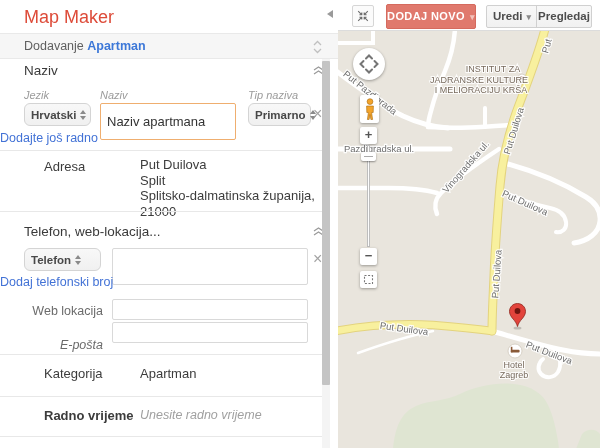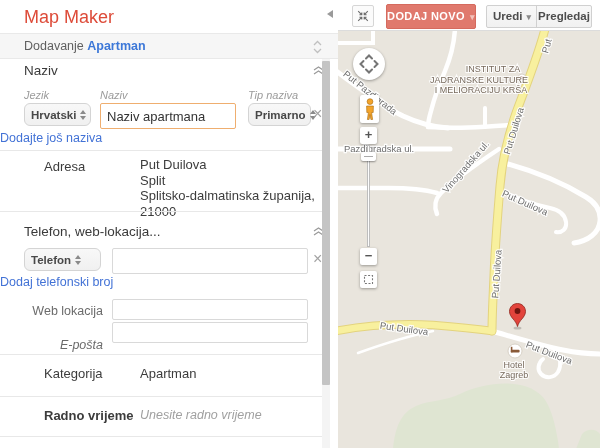--- a/index.html
+++ b/index.html
@@ -22,21 +22,21 @@
   .sect-title { position:absolute; left:24px; font-size:13.5px; color:#3a3a3a; }
   .chev2 { position:absolute; right:14px; }
   .flabel { position:absolute; font-size:11px; color:#9b9b9b;font-style:italic; }
   .gselect { position:absolute; height:23px; background:linear-gradient(#f8f8f8,#f0f0f0);
     border:1px solid #d4d4d4; border-radius:6px; display:flex; align-items:center;
     padding:0 6px; font-size:11.5px; font-weight:bold; color:#484848; cursor:pointer; }
   .updn { display:inline-flex; flex-direction:column; gap:2px; margin-left:4px; }
   .updn i { display:block; width:0; height:0; border-left:3.5px solid transparent; border-right:3.5px solid transparent; }
   .updn i.u { border-bottom:4px solid #8a8a8a; }
   .updn i.d { border-top:4px solid #8a8a8a; }
-  .ginput { position:absolute; height:26px; border:1px solid #d9d9d9; border-radius:2px;
+  .ginput { position:absolute; height:37px; border:1px solid #d9d9d9; border-radius:2px;
     padding:0 6px; font-size:13px; color:#333; font-family:"Liberation Sans",sans-serif; background:#fff; outline:none; }
   .ginput.focused { border-color:#efae6f; }
   .xbtn { position:absolute; font-size:16px; color:#a3a3a3; line-height:14px; cursor:pointer; }
   .blink { position:absolute; font-size:12.5px; color:#4272d6; cursor:pointer; }
   .divider { position:absolute; left:0; width:330px; height:1px; background:#e8e8e8; }
   .rowlabel { position:absolute; left:24px; font-size:13px; color:#3c3c3c;margin-left:20px; }
   .rowvalue { position:absolute; left:140px; font-size:13px; color:#3c3c3c; }
   .addr-lines div { line-height:15.5px; }
   .placeholder { position:absolute; left:140px; font-size:12.5px; color:#a0a0a0; font-style:italic; }
   .rlabel-right { position:absolute; font-size:12.5px; color:#6b6b6b; text-align:right; width:80px; left:23px; }
@@ -123,21 +123,21 @@
     <input class="ginput focused" style="left: 100px; top: 103px; width: 136px;" value="Naziv apartmana">
     <div class="gselect" style="left:248px; top:103px; width:63px;">
       <span>Primarno</span>
       <span class="updn">
           <i class="u"></i>
           <i class="d"></i>
         </span>
     </div>
     <div class="xbtn" style="left:313px; top:107px;">×</div>
 
-    <div class="blink" style="top:131px;">Dodajte još naziva</div>
+    <div class="blink" style="top:131px;">Dodajte još radno</div>
 
     <div class="divider" style="top:150px;"></div>
 
     <div class="rowlabel" style="top:159px;">Adresa</div>
     <div class="rowvalue addr-lines" style="top:157px;">
       <div>Put Duilova</div>
       <div>Split</div>
       <div>Splitsko-dalmatinska županija, 21000</div>
     </div>
 

